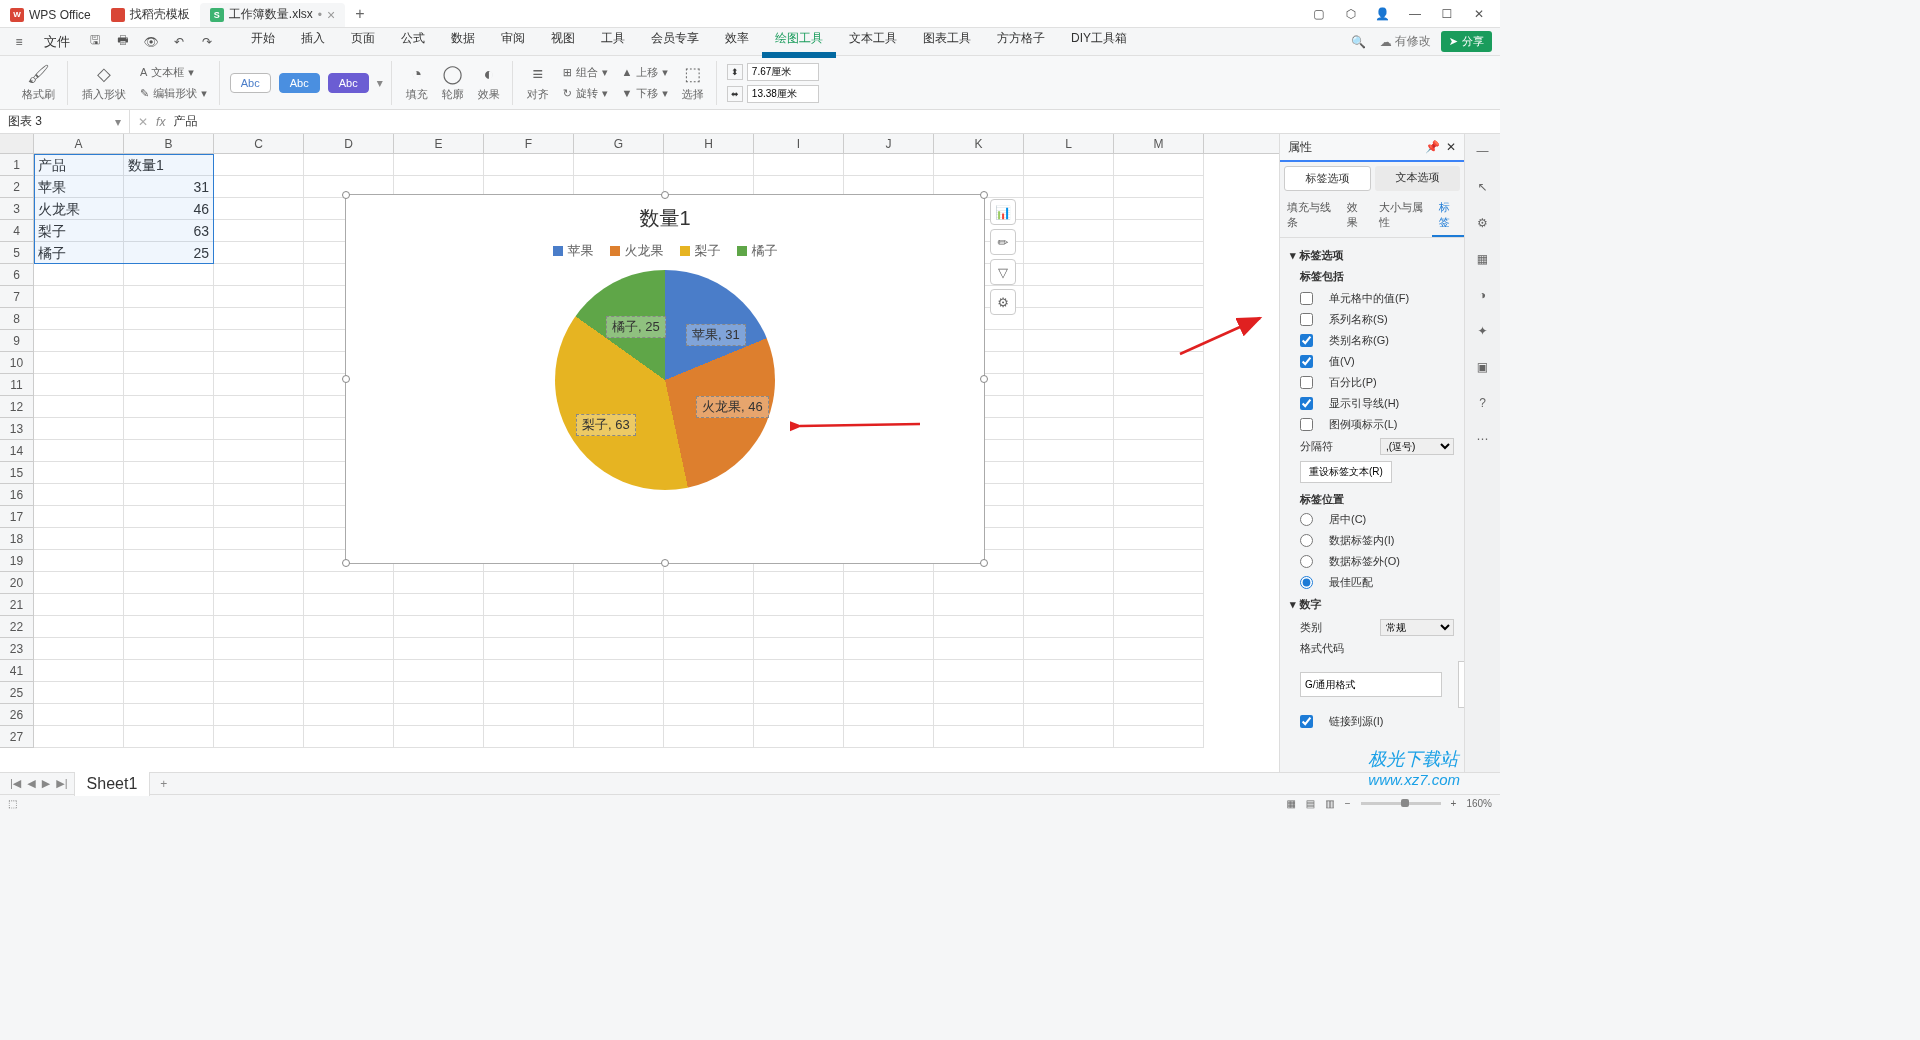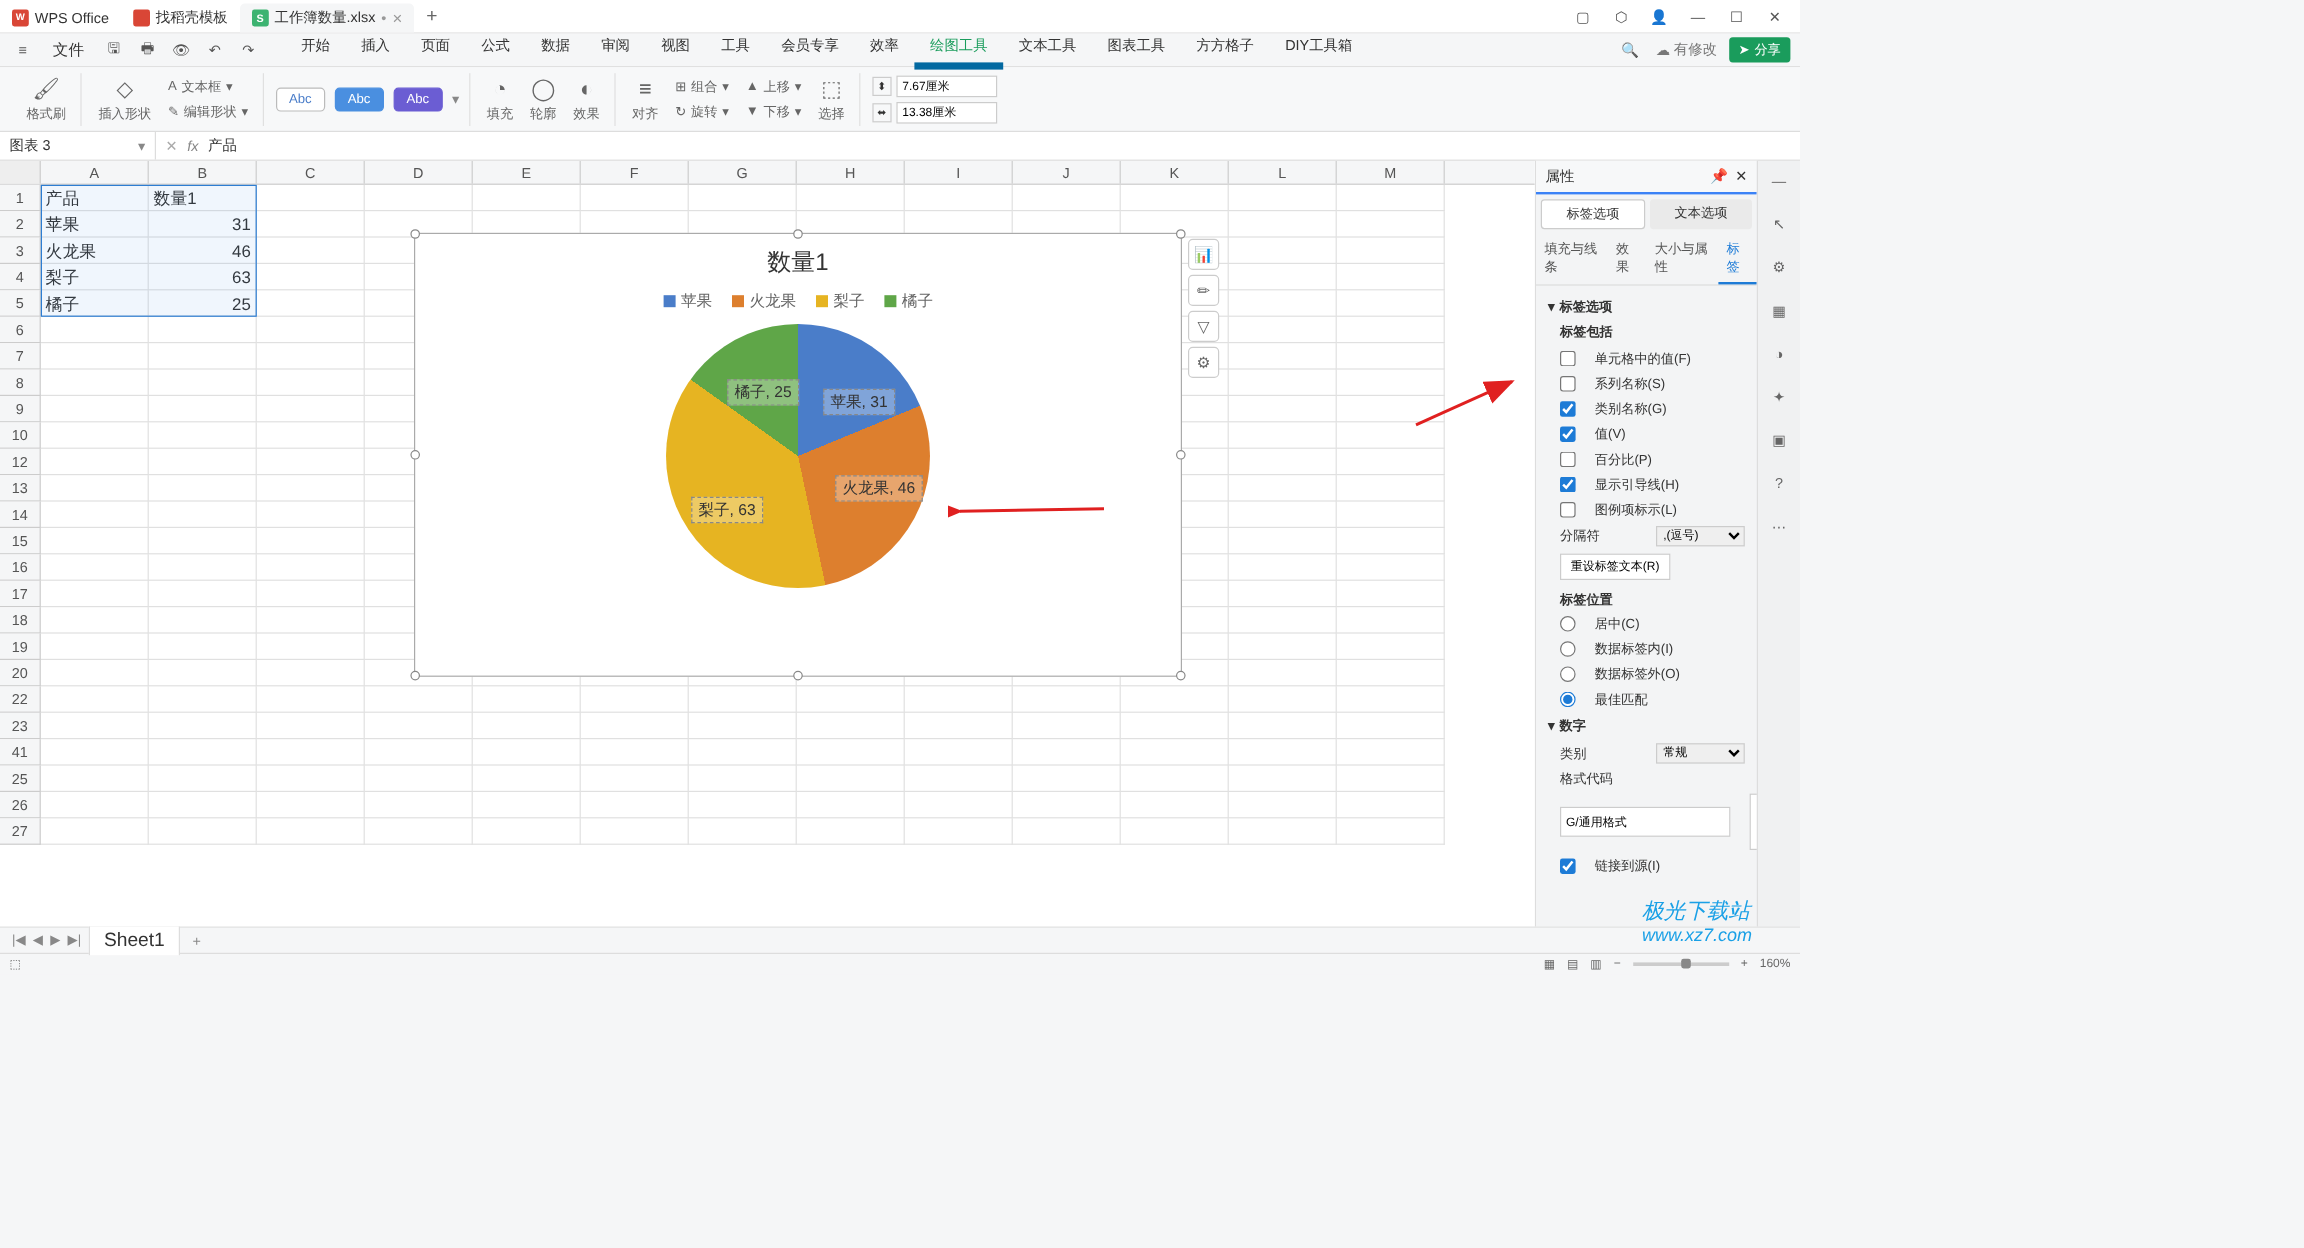--- a/index.html
+++ b/index.html
@@ -33,21 +33,21 @@
 .ribbon { height: 54px; background: #f7f8f9; display: flex; align-items: center; padding: 4px 10px; border-bottom: 1px solid #ddd; gap: 2px; }
 .ribbon-group { display: flex; align-items: center; gap: 6px; padding: 0 8px; border-right: 1px solid #e0e0e0; height: 44px; }
 .ribbon-btn-v { display: flex; flex-direction: column; align-items: center; gap: 2px; cursor: pointer; padding: 2px 4px; }
 .ribbon-btn-v .icon { font-size: 18px; color: #666; }
 .ribbon-btn-v .lbl { font-size: 11px; color: #666; }
 .ribbon-btn-h { display: flex; align-items: center; gap: 4px; font-size: 11px; color: #666; cursor: pointer; padding: 2px 4px; }
 .abc-btn { border: 1px solid #bbb; border-radius: 4px; padding: 3px 10px; background: #fff; color: #4a7dc9; font-size: 11px; cursor: pointer; }
 .abc-btn.blue { background: #4a8fe0; color: #fff; border-color: #4a8fe0; }
 .abc-btn.purple { background: #6b5dd3; color: #fff; border-color: #6b5dd3; }
 .ribbon-subcol { display: flex; flex-direction: column; gap: 2px; }
-.size-input { width: 84px; height: 18px; border: 1px solid #ccc; background: #fff; font-size: 10px; padding: 0 4px; }
+.size-input { width: 72px; height: 18px; border: 1px solid #ccc; background: #fff; font-size: 10px; padding: 0 4px; }
 .ribbon-mini { width: 16px; height: 16px; border: 1px solid #ccc; display: flex; align-items: center; justify-content: center; font-size: 9px; }
 
 
 .formula-bar { height: 24px; background: #fff; display: flex; align-items: center; border-bottom: 1px solid #ddd; }
 .name-box { width: 130px; height: 100%; border-right: 1px solid #ddd; display: flex; align-items: center; padding: 0 8px; position: relative; }
 .fx-area { display: flex; align-items: center; padding: 0 8px; gap: 8px; flex: 1; }
 .fx-lbl { font-style: italic; color: #888; font-size: 12px; }
 
 
 .main { display: flex; height: calc(100% - 28px - 28px - 54px - 24px - 22px - 18px); }
@@ -434,20 +434,36 @@
             <div class="cell"></div>
             <div class="cell"></div>
             <div class="cell"></div>
             <div class="cell"></div>
             <div class="cell"></div>
             <div class="cell"></div>
             <div class="cell"></div>
             <div class="cell"></div>
           </div>
           <div class="row">
+            <div class="rh">11</div>
+            <div class="cell"></div>
+            <div class="cell"></div>
+            <div class="cell"></div>
+            <div class="cell"></div>
+            <div class="cell"></div>
+            <div class="cell"></div>
+            <div class="cell"></div>
+            <div class="cell"></div>
+            <div class="cell"></div>
+            <div class="cell"></div>
+            <div class="cell"></div>
+            <div class="cell"></div>
+            <div class="cell"></div>
+          </div>
+          <div class="row">
             <div class="rh">12</div>
             <div class="cell"></div>
             <div class="cell"></div>
             <div class="cell"></div>
             <div class="cell"></div>
             <div class="cell"></div>
             <div class="cell"></div>
             <div class="cell"></div>
             <div class="cell"></div>
             <div class="cell"></div>
@@ -563,20 +579,36 @@
             <div class="cell"></div>
             <div class="cell"></div>
             <div class="cell"></div>
             <div class="cell"></div>
             <div class="cell"></div>
             <div class="cell"></div>
             <div class="cell"></div>
           </div>
           <div class="row">
             <div class="rh">20</div>
+            <div class="cell"></div>
+            <div class="cell"></div>
+            <div class="cell"></div>
+            <div class="cell"></div>
+            <div class="cell"></div>
+            <div class="cell"></div>
+            <div class="cell"></div>
+            <div class="cell"></div>
+            <div class="cell"></div>
+            <div class="cell"></div>
+            <div class="cell"></div>
+            <div class="cell"></div>
+            <div class="cell"></div>
+          </div>
+          <div class="row">
+            <div class="rh">21</div>
             <div class="cell"></div>
             <div class="cell"></div>
             <div class="cell"></div>
             <div class="cell"></div>
             <div class="cell"></div>
             <div class="cell"></div>
             <div class="cell"></div>
             <div class="cell"></div>
             <div class="cell"></div>
             <div class="cell"></div>

